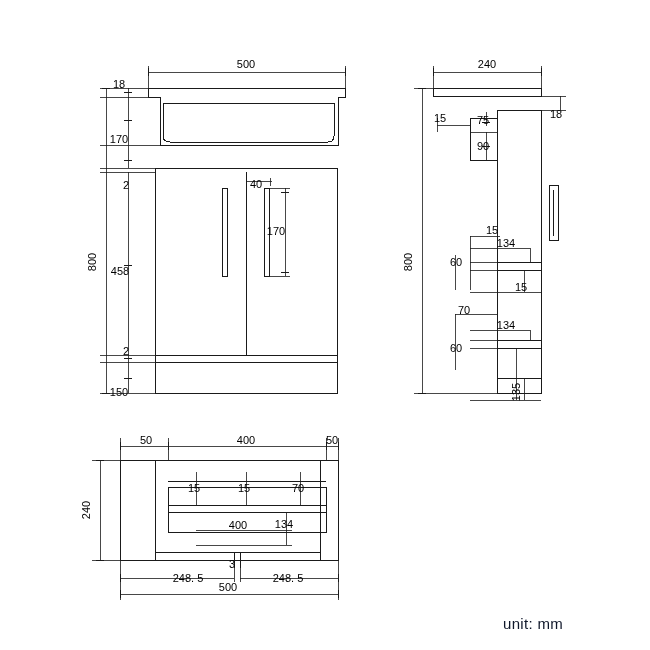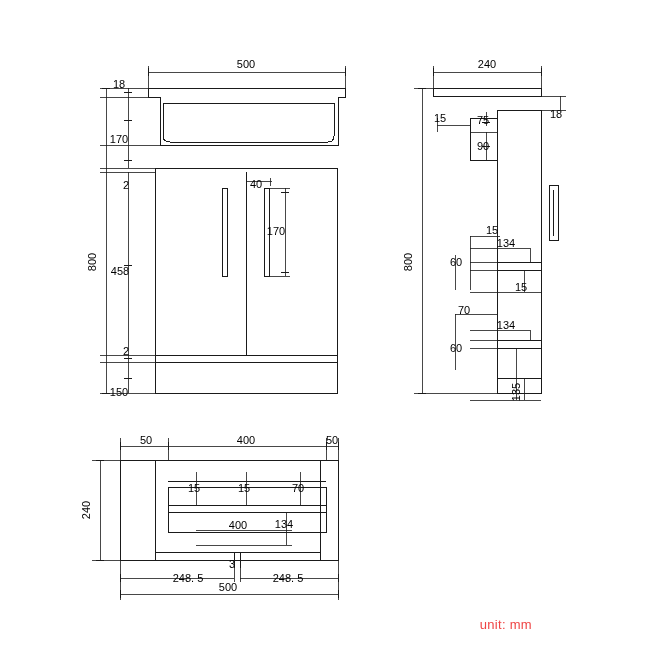--- a/index.html
+++ b/index.html
@@ -11,35 +11,36 @@
     width: 650px;
     height: 650px;
     font-family: "Liberation Sans", sans-serif;
     color: #000000;
     overflow: hidden;
   }
   #sheet {
     position: relative;
     width: 548px;
     height: 650px;
+    padding-left: 31px;
   }
   svg.drawing {
     position: absolute;
     left: 0;
     top: 0;
     width: 650px;
     height: 650px;
   }
   .unit-note {
     position: absolute;
     right: 16px;
     bottom: 18px;
-    font-size: 13px;
+    font-size: 15px;
     letter-spacing: 0.3px;
-    color: #ef4444;
+    color: #0f172a;
   }
   text {
     font-family: "Liberation Sans", sans-serif;
     fill: #000000;
   }
 </style>
 </head>
 <body>
 
 <div id="sheet">

